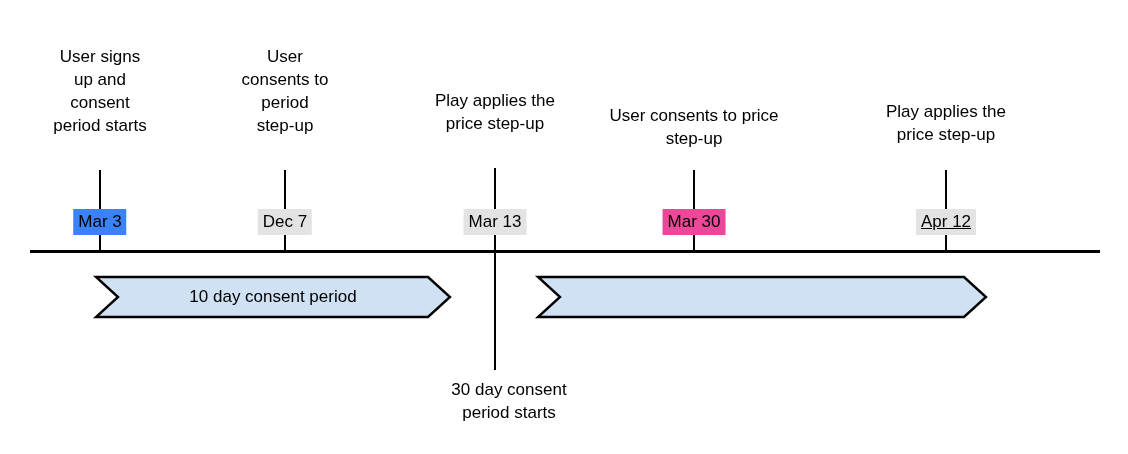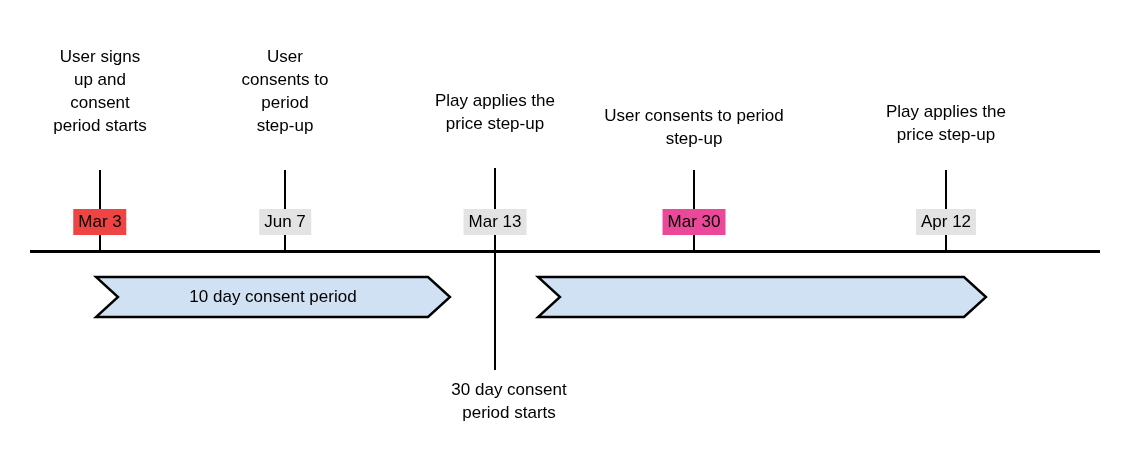--- a/index.html
+++ b/index.html
@@ -90,39 +90,39 @@
 <div id="diagram">
 
   <div class="axis-line" id="axis" style="left: 30px; width: 1070px; top: 250px; background: rgb(0, 0, 0);"></div>
 
   <div id="layer">
       <div class="tick" style="left: 99px; top: 170px; height: 80px; background: rgb(0, 0, 0);"></div>
       <div class="caption" style="left: 100px; top: 45px;">User signs
 up and
 consent
 period starts</div>
-      <div class="date-chip" style="left: 100px; top: 209px; background: #ef4444; text-align: right;">Mar 3</div>
+      <div class="date-chip" style="left: 100px; top: 209px; background: #3b82f6; text-align: right;">Mar 3</div>
       <div class="tick" style="left: 284px; top: 170px; height: 80px; background: rgb(0, 0, 0);"></div>
       <div class="caption" style="left: 285px; top: 45px;">User
 consents to
 period
 step-up</div>
-      <div class="date-chip" style="left: 285px; top: 209px; background: rgb(227, 227, 227);">Jun 7</div>
+      <div class="date-chip" style="left: 285px; top: 209px; background: rgb(227, 227, 227);">Dec 7</div>
       <div class="tick" style="left: 494px; top: 168px; height: 202px; background: rgb(0, 0, 0);"></div>
       <div class="caption" style="left: 495px; top: 89px;">Play applies the
 price step-up</div>
       <div class="date-chip" style="left: 495px; top: 209px; background: rgb(227, 227, 227);">Mar 13</div>
       <div class="tick" style="left: 693px; top: 170px; height: 80px; background: rgb(0, 0, 0);"></div>
-      <div class="caption" style="left: 694px; top: 104px;">User consents to period
+      <div class="caption" style="left: 694px; top: 104px;">User consents to price
 step-up</div>
       <div class="date-chip" style="left: 694px; top: 209px; background: #ec4899;">Mar 30</div>
       <div class="tick" style="left: 945px; top: 170px; height: 80px; background: rgb(0, 0, 0);"></div>
       <div class="caption" style="left: 946px; top: 100px;">Play applies the
 price step-up</div>
-      <div class="date-chip" style="left: 946px; top: 209px; background: rgb(227, 227, 227);">Apr 12</div>
+      <div class="date-chip" style="left: 946px; top: 209px; background: rgb(227, 227, 227); text-decoration: underline;">Apr 12</div>
       <div class="caption" style="left: 509px; top: 378px;">30 day consent
 period starts</div>
       <div class="banner" style="left: 96px; top: 277px; width: 354px; height: 40px; background: transparent;">
         <svg viewBox="0 0 354 40" preserveAspectRatio="none">
           <polygon points="0,0 332,0 354,20 332,40 0,40 22,20" fill="#cfe1f2" stroke="#000000" stroke-width="2.4" stroke-linejoin="miter"></polygon>
         </svg>
         <span class="banner-label">10 day consent period</span>
       </div>
       <div class="banner" style="left: 538px; top: 277px; width: 448px; height: 40px; background: transparent;">
         <svg viewBox="0 0 448 40" preserveAspectRatio="none">

